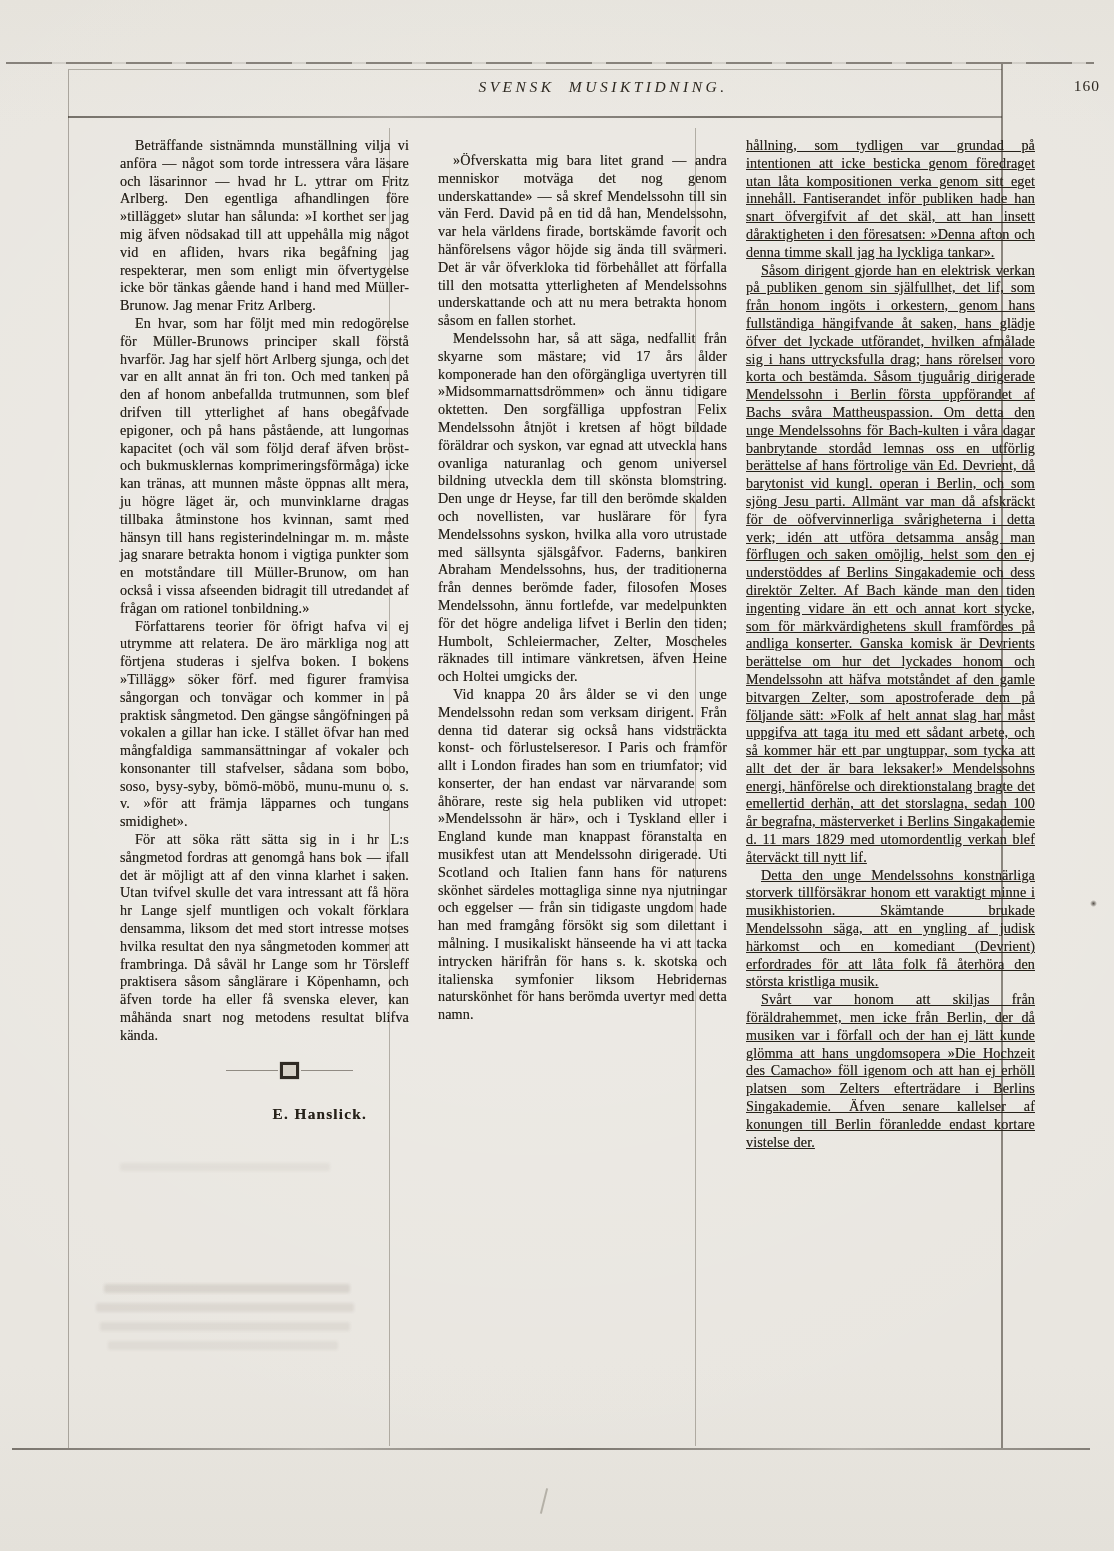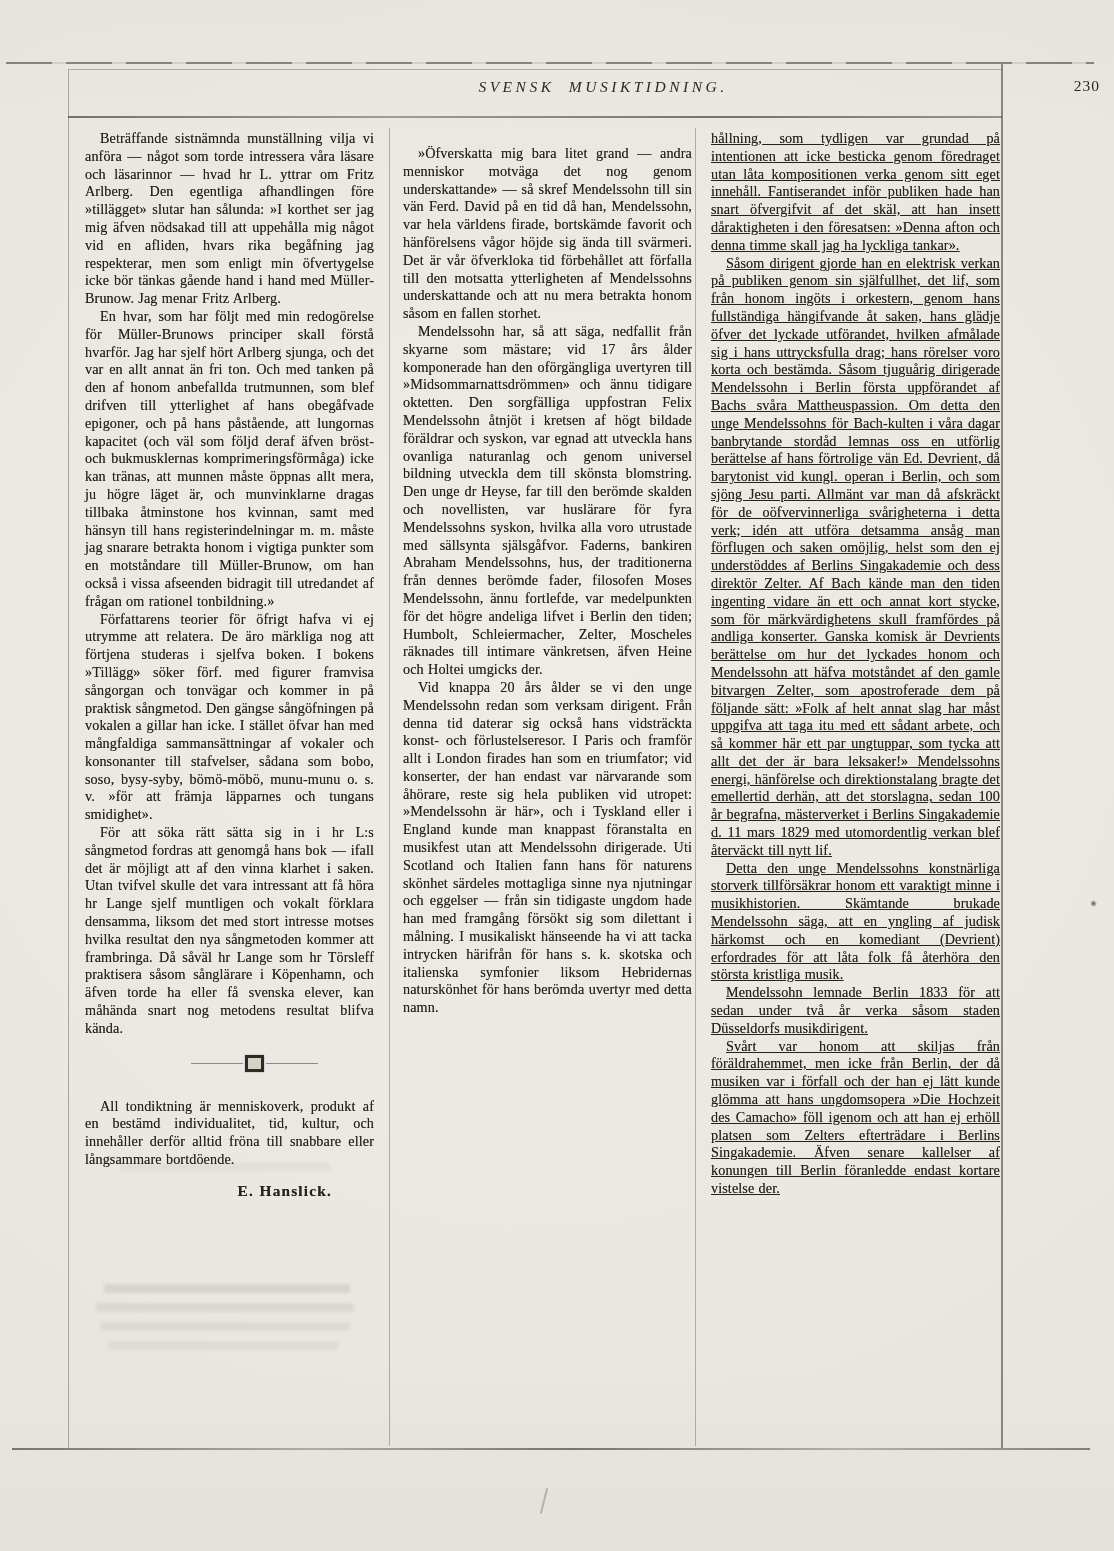--- a/index.html
+++ b/index.html
@@ -58,26 +58,27 @@
     font-style:italic;font-size:15.5px;letter-spacing:3.5px;word-spacing:7px;
     color:#2d2820;
   }
   .page-number{
     position:absolute;right:38px;top:3px;
     font-size:15.5px;letter-spacing:1px;color:#2d2820;
   }
 
   
   .column{
-    position:absolute;top:130px;width:289px;
+    position:absolute;top:137px;width:289px;
     font-size:14.2px;line-height:17.8px;
     text-align:justify;
     letter-spacing:0.1px;word-spacing:0.6px;
     text-shadow:0 0 0.45px rgba(38,33,25,0.55);
     z-index:3;
+    margin-left:35px;
   }
   .col-left{left:85px;}
   .col-mid{left:403px;}
   .col-right{left:711px;text-decoration:underline;}
   .column p{margin:0;text-indent:15px;}
   .column p.cont{text-indent:0;}
 
   
   .article-head{text-align:center;text-indent:0;}
   .article-title{
@@ -141,54 +142,52 @@
   <div class="top-rule2"></div>
   <div class="frame-left"></div>
   <div class="frame-right"></div>
   <div class="header-rule"></div>
   <div class="bottom-rule"></div>
   <div class="colsep colsep-1"></div>
   <div class="colsep colsep-2"></div>
 
   <div class="masthead">
     <div class="journal-title">SVENSK MUSIKTIDNING.</div>
-    <div class="page-number">230</div>
+    <div class="page-number">160</div>
   </div>
 
   <div class="ghost g1"></div>
   <div class="ghost g2"></div>
   <div class="ghost g3"></div>
   <div class="ghost g4"></div>
   <div class="ghost g5"></div>
   <div class="speck"></div>
   <div class="crease"></div>
 
   <div class="column col-left">
     <p>Beträffande sistnämnda munställning vilja vi anföra — något som torde intressera våra läsare och läsarinnor — hvad hr L. yttrar om Fritz Arlberg. Den egentliga afhandlingen före »tillägget» slutar han sålunda: »I korthet ser jag mig äfven nödsakad till att uppehålla mig något vid en afliden, hvars rika begåfning jag respekterar, men som enligt min öfvertygelse icke bör tänkas gående hand i hand med Müller-Brunow. Jag menar Fritz Arlberg.</p>
     <p>En hvar, som har följt med min redogörelse för Müller-Brunows principer skall förstå hvarför. Jag har sjelf hört Arlberg sjunga, och det var en allt annat än fri ton. Och med tanken på den af honom anbefallda trutmunnen, som blef drifven till ytterlighet af hans obegåfvade epigoner, och på hans påstående, att lungornas kapacitet (och väl som följd deraf äfven bröst- och bukmusklernas komprimeringsförmåga) icke kan tränas, att munnen måste öppnas allt mera, ju högre läget är, och munvinklarne dragas tillbaka åtminstone hos kvinnan, samt med hänsyn till hans registerindelningar m. m. måste jag snarare betrakta honom i vigtiga punkter som en motståndare till Müller-Brunow, om han också i vissa afseenden bidragit till utredandet af frågan om rationel tonbildning.»</p>
     <p>Författarens teorier för öfrigt hafva vi ej utrymme att relatera. De äro märkliga nog att förtjena studeras i sjelfva boken. I bokens »Tillägg» söker förf. med figurer framvisa sångorgan och tonvägar och kommer in på praktisk sångmetod. Den gängse sångöfningen på vokalen a gillar han icke. I stället öfvar han med mångfaldiga sammansättningar af vokaler och konsonanter till stafvelser, sådana som bobo, soso, bysy-syby, bömö-möbö, munu-munu o. s. v. »för att främja läpparnes och tungans smidighet».</p>
     <p>För att söka rätt sätta sig in i hr L:s sångmetod fordras att genomgå hans bok — ifall det är möjligt att af den vinna klarhet i saken. Utan tvifvel skulle det vara intressant att få höra hr Lange sjelf muntligen och vokalt förklara densamma, liksom det med stort intresse motses hvilka resultat den nya sångmetoden kommer att frambringa. Då såväl hr Lange som hr Törsleff praktisera såsom sånglärare i Köpenhamn, och äfven torde ha eller få svenska elever, kan måhända snart nog metodens resultat blifva kända.</p>
     <div class="divider">
       <span class="dline"></span>
       <span class="dbox"></span>
       <span class="dline"></span>
     </div>
-    <p class="afterword">All tondiktning är menniskoverk, produkt af en bestämd individualitet, tid, kultur, och innehåller derför alltid fröna till snabbare eller långsammare bortdöende.</p>
     <div class="signature">E. Hanslick.</div>
   </div>
 
   <div class="column col-mid">
     <div class="article-body">
       <p>»Öfverskatta mig bara litet grand — andra menniskor motväga det nog genom underskattande» — så skref Mendelssohn till sin vän Ferd. David på en tid då han, Mendelssohn, var hela världens firade, bortskämde favorit och hänförelsens vågor höjde sig ända till svärmeri. Det är vår öfverkloka tid förbehållet att förfalla till den motsatta ytterligheten af Mendelssohns underskattande och att nu mera betrakta honom såsom en fallen storhet.</p>
       <p>Mendelssohn har, så att säga, nedfallit från skyarne som mästare; vid 17 års ålder komponerade han den oförgängliga uvertyren till »Midsommarnattsdrömmen» och ännu tidigare oktetten. Den sorgfälliga uppfostran Felix Mendelssohn åtnjöt i kretsen af högt bildade föräldrar och syskon, var egnad att utveckla hans ovanliga naturanlag och genom universel bildning utveckla dem till skönsta blomstring. Den unge dr Heyse, far till den berömde skalden och novellisten, var huslärare för fyra Mendelssohns syskon, hvilka alla voro utrustade med sällsynta själsgåfvor. Faderns, bankiren Abraham Mendelssohns, hus, der traditionerna från dennes berömde fader, filosofen Moses Mendelssohn, ännu fortlefde, var medelpunkten för det högre andeliga lifvet i Berlin den tiden; Humbolt, Schleiermacher, Zelter, Moscheles räknades till intimare vänkretsen, äfven Heine och Holtei umgicks der.</p>
       <p>Vid knappa 20 års ålder se vi den unge Mendelssohn redan som verksam dirigent. Från denna tid daterar sig också hans vidsträckta konst- och förlustelseresor. I Paris och framför allt i London firades han som en triumfator; vid konserter, der han endast var närvarande som åhörare, reste sig hela publiken vid utropet: »Mendelssohn är här», och i Tyskland eller i England kunde man knappast föranstalta en musikfest utan att Mendelssohn dirigerade. Uti Scotland och Italien fann hans för naturens skönhet särdeles mottagliga sinne nya njutningar och eggelser — från sin tidigaste ungdom hade han med framgång försökt sig som dilettant i målning. I musikaliskt hänseende ha vi att tacka intrycken härifrån för hans s. k. skotska och italienska symfonier liksom Hebridernas naturskönhet för hans berömda uvertyr med detta namn.</p>
     </div>
   </div>
 
   <div class="column col-right">
     <p class="cont">hållning, som tydligen var grundad på intentionen att icke besticka genom föredraget utan låta kompositionen verka genom sitt eget innehåll. Fantiserandet inför publiken hade han snart öfvergifvit af det skäl, att han insett dåraktigheten i den föresatsen: »Denna afton och denna timme skall jag ha lyckliga tankar».</p>
     <p>Såsom dirigent gjorde han en elektrisk verkan på publiken genom sin själfullhet, det lif, som från honom ingöts i orkestern, genom hans fullständiga hängifvande åt saken, hans glädje öfver det lyckade utförandet, hvilken afmålade sig i hans uttrycksfulla drag; hans rörelser voro korta och bestämda. Såsom tjuguårig dirigerade Mendelssohn i Berlin första uppförandet af Bachs svåra Mattheuspassion. Om detta den unge Mendelssohns för Bach-kulten i våra dagar banbrytande stordåd lemnas oss en utförlig berättelse af hans förtrolige vän Ed. Devrient, då barytonist vid kungl. operan i Berlin, och som sjöng Jesu parti. Allmänt var man då afskräckt för de oöfvervinnerliga svårigheterna i detta verk; idén att utföra detsamma ansåg man förflugen och saken omöjlig, helst som den ej understöddes af Berlins Singakademie och dess direktör Zelter. Af Bach kände man den tiden ingenting vidare än ett och annat kort stycke, som för märkvärdighetens skull framfördes på andliga konserter. Ganska komisk är Devrients berättelse om hur det lyckades honom och Mendelssohn att häfva motståndet af den gamle bitvargen Zelter, som apostroferade dem på följande sätt: »Folk af helt annat slag har måst uppgifva att taga itu med ett sådant arbete, och så kommer här ett par ungtuppar, som tycka att allt det der är bara leksaker!» Mendelssohns energi, hänförelse och direktionstalang bragte det emellertid derhän, att det storslagna, sedan 100 år begrafna, mästerverket i Berlins Singakademie d. 11 mars 1829 med utomordentlig verkan blef återväckt till nytt lif.</p>
     <p>Detta den unge Mendelssohns konstnärliga storverk tillförsäkrar honom ett varaktigt minne i musikhistorien. Skämtande brukade Mendelssohn säga, att en yngling af judisk härkomst och en komediant (Devrient) erfordrades för att låta folk få återhöra den största kristliga musik.</p>
-    <p>Mendelssohn lemnade Berlin 1833 för att sedan under två år verka såsom staden Düsseldorfs musikdirigent.</p>
     <p>Svårt var honom att skiljas från föräldrahemmet, men icke från Berlin, der då musiken var i förfall och der han ej lätt kunde glömma att hans ungdomsopera »Die Hochzeit des Camacho» föll igenom och att han ej erhöll platsen som Zelters efterträdare i Berlins Singakademie. Äfven senare kallelser af konungen till Berlin föranledde endast kortare vistelse der.</p>
   </div>
 
 </div>
 
 </body></html>

